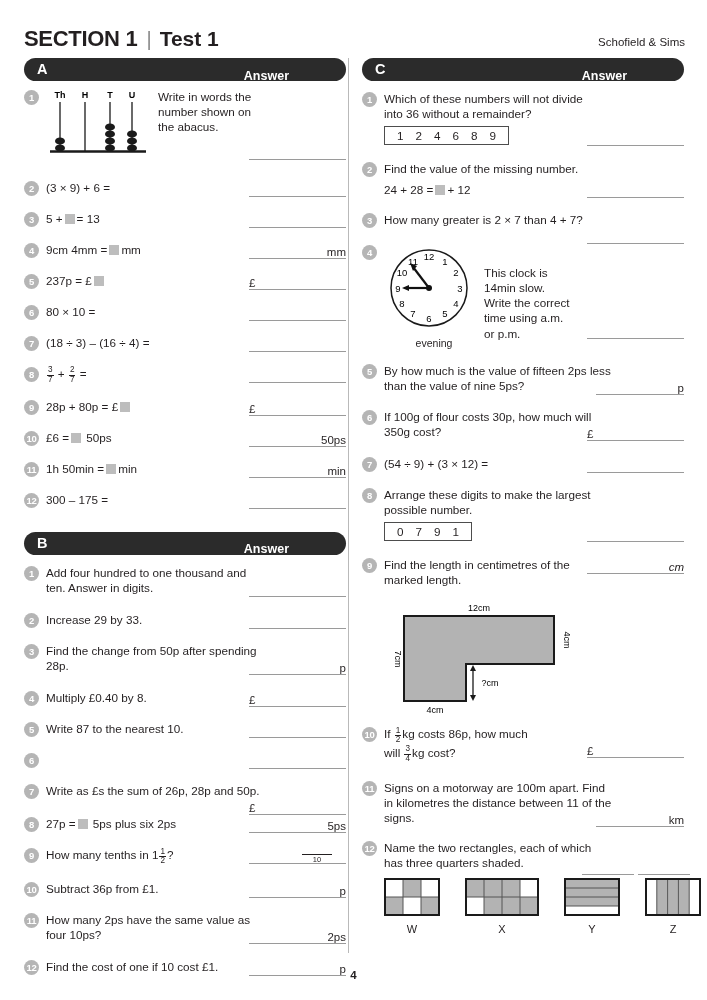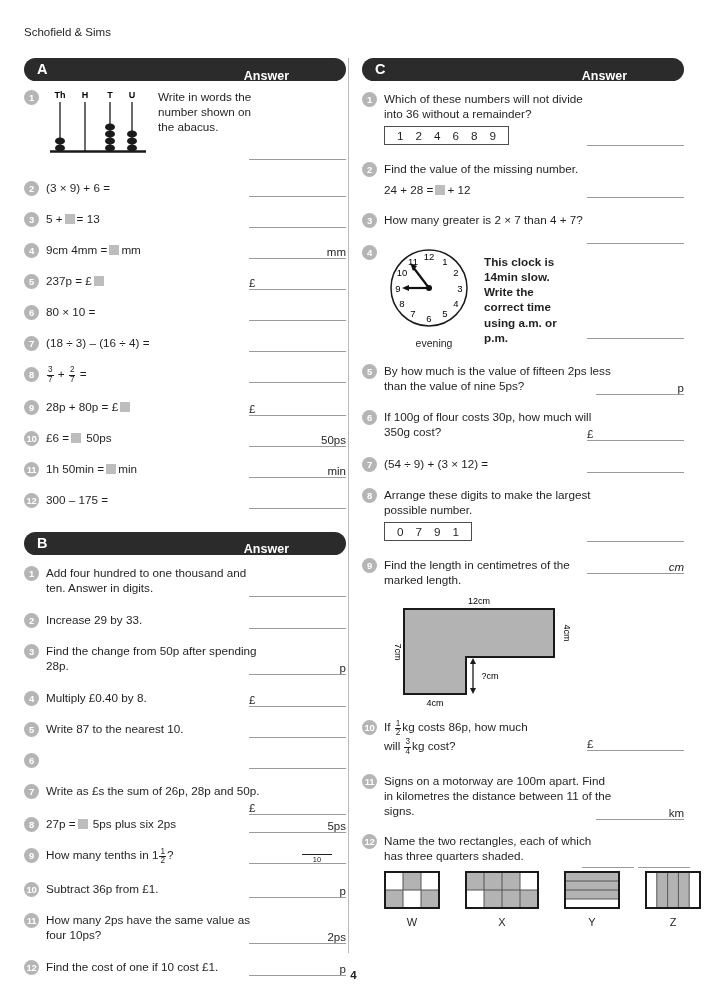--- a/index.html
+++ b/index.html
@@ -111,39 +111,44 @@
   .digitbox span { padding: 0 6px; }
 
   
   .abacus { width: 112px; height: 72px; position: relative; }
 
   
   .clock-wrap { width: 100px; }
   .clock-caption { text-align: center; font-size: 10.5px; margin-top: 1px; }
 
   
-  .lshape { margin-top: 7px; }
+  .lshape { margin-top: 14px; }
 
   
   .rects { display: flex; gap: 25px; margin-top: 7px; }
   .rect-item { text-align: center; }
   .rect-label { font-size: 11px; margin-top: 3px; }
 
   
   .pageno {
     position: absolute; left: 0; right: 0; bottom: 19px;
     text-align: center; font-size: 11.5px; font-weight: bold;
   }
 </style>
 </head>
 <body>
 
 <div class="page">
 
   <div class="page-header">
+    <div class="title-wrap">
+      <span class="title-main">SECTION 1</span>
+      <span class="title-sep">|</span>
+      <span class="title-sub">Test 1</span>
+    </div>
     <div class="publisher">Schofield &amp; Sims</div>
   </div>
 
   <div class="divider"></div>
 
   <div class="col col-left">
 
     <div class="banner">
       <span class="banner-letter">A</span>
       <span class="banner-answer">Answer</span>
@@ -524,21 +529,21 @@
 
                 <line x1="45" y1="44" x2="22" y2="44" stroke="#111" stroke-width="2.2"></line>
                 <polygon points="18,44 25,41 25,47" fill="#111"></polygon>
 
                 <line x1="45" y1="44" x2="29" y2="23" stroke="#111" stroke-width="2.2"></line>
                 <polygon points="26,19 33,22 29,27" fill="#111"></polygon>
                 <circle cx="45" cy="44" r="3" fill="#111"></circle>
               </svg>
               <div class="clock-caption">evening</div>
             </div>
-            <div class="qtext" style="width:88px;margin-top:10px;font-weight:bold;">This clock is 14min slow. Write the correct time using a.m. or p.m.</div>
+            <div class="qtext" style="width:88px;margin-top:21px;">This clock is 14min slow. Write the correct time using a.m. or p.m.</div>
           </div>
           <div class="ans" style="top:80px;">
             <span class="pre"></span>
             <span class="suf"></span>
           </div>
         </div>
       </div>
 
       <div class="q" style="margin-top:14px;">
         <div class="qnum">5</div>

